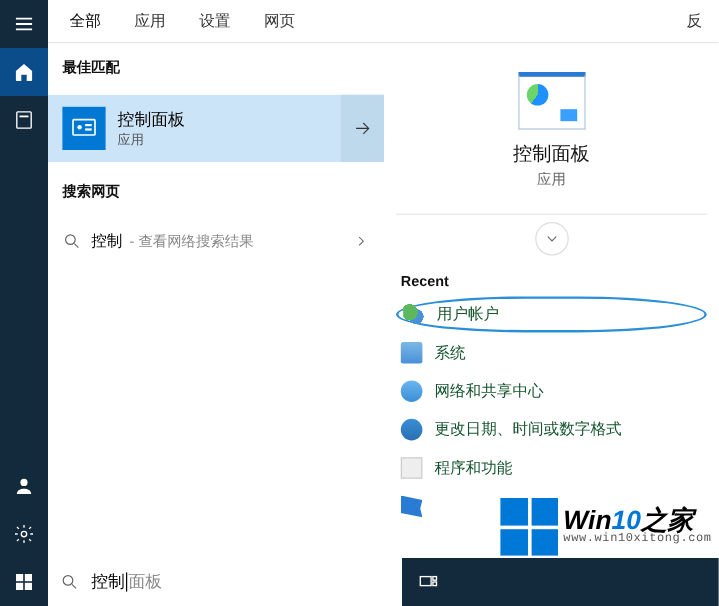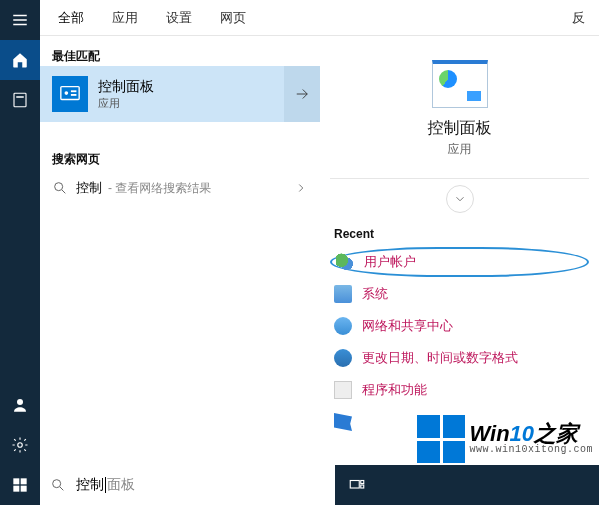--- a/index.html
+++ b/index.html
@@ -11,21 +11,21 @@
   .sidebar-item.active { background: #0a4d8a; }
   .sidebar-item svg { width: 18px; height: 18px; fill: #fff; }
   .main { position: absolute; left: 40px; top: 0; right: 0; bottom: 40px; display: flex; flex-direction: column; }
   .tabs { height: 36px; display: flex; align-items: center; gap: 0; border-bottom: 1px solid #e6e6e6; padding: 0 4px; font-size: 13px; }
   .tab { padding: 0 14px; height: 36px; display: flex; align-items: center; color: #333; cursor: default; }
   .tab.active { color: #000; font-weight: 500; }
   .tab-more { display: flex; align-items: center; gap: 4px; padding: 0 14px; color: #333; }
   .tab-right { margin-left: auto; padding-right: 10px; color: #333; }
   .content { flex: 1; display: flex; }
   .left-col { width: 280px; border-right: none; padding: 8px 0; }
-  .group-header { font-size: 12px; font-weight: bold; color: #111; padding: 4px 12px 1px; }
+  .group-header { font-size: 12px; font-weight: bold; color: #111; padding: 4px 12px 14px; }
   .best-match { background: #cce4f7; display: flex; align-items: center; padding: 10px 12px; position: relative; }
   .bm-icon { width: 36px; height: 36px; background: #0078d4; display: flex; align-items: center; justify-content: center; margin-right: 10px; }
   .bm-icon svg { width: 22px; height: 22px; fill: #fff; }
   .bm-text .title { font-size: 14px; color: #000; }
   .bm-text .sub { font-size: 11px; color: #555; }
   .bm-arrow { position: absolute; right: 0; top: 0; bottom: 0; width: 36px; display: flex; align-items: center; justify-content: center; background: #bed8ec; }
   .web-row { display: flex; align-items: center; padding: 10px 12px; font-size: 13px; color: #333; position: relative; }
   .web-row .query { color: #000; margin-right: 6px; }
   .web-row .hint { color: #888; font-size: 12px; }
   .web-row .chev { position: absolute; right: 12px; }
@@ -34,21 +34,21 @@
   .preview-icon { width: 56px; height: 48px; border: 1px solid #b0c7dc; border-top: 4px solid #2a7bd4; background: #fff; position: relative; margin-bottom: 10px; }
   .preview-icon::before { content: ""; position: absolute; left: 6px; top: 6px; width: 18px; height: 18px; background: conic-gradient(#1e90ff 0 60%, #6bd46b 60% 100%); border-radius: 50%; }
   .preview-icon::after { content: ""; position: absolute; right: 6px; bottom: 6px; width: 14px; height: 10px; background: #3aa0ff; }
   .preview-title { font-size: 16px; color: #111; }
   .preview-sub { font-size: 12px; color: #666; margin-top: 2px; }
   .divider { height: 1px; background: #e6e6e6; margin: 14px 0 0; }
   .open-row { display: flex; align-items: center; gap: 10px; padding: 12px 4px; font-size: 13px; color: #333; }
   .expand-chevron { width: 28px; height: 28px; border: 1px solid #ddd; border-radius: 50%; display: flex; align-items: center; justify-content: center; margin: 6px auto 0; }
   .recent-label { font-size: 12px; font-weight: bold; color: #111; padding: 14px 4px 6px; }
   .recent-list { display: flex; flex-direction: column; gap: 2px; }
-  .recent-item { display: flex; align-items: center; gap: 10px; padding: 6px 4px; font-size: 13px; color: #be185d; }
+  .recent-item { display: flex; align-items: center; gap: 10px; padding: 6px 4px; font-size: 13px; color: #14532d; }
   .recent-item .ri-icon { width: 18px; height: 18px; display: inline-block; }
   .circled { border: 2px solid #2a8fd6; border-radius: 50%/60%; padding: 4px 18px 4px 4px; }
   .ri-user { background: radial-gradient(circle at 30% 40%, #5cb85c 0 40%, transparent 41%), radial-gradient(circle at 60% 60%, #4a90d9 0 40%, transparent 41%); }
   .ri-system { background: linear-gradient(#7ab8e6,#4a90d9); border-radius: 2px; }
   .ri-power { background: radial-gradient(circle, #5cb85c 0 40%, transparent 41%), #eee; border-radius: 3px; }
   .ri-network { background: linear-gradient(#6bb5f0,#3a8fd6); border-radius: 50%; }
   .ri-date { background: linear-gradient(#3a8fd6,#2a6fb0); border-radius: 50%; }
   .ri-programs { background: #eee; border: 1px solid #ccc; }
   .ri-flag { background: #2a7bd4; clip-path: polygon(0 0,100% 20%,90% 60%,100% 100%,0 80%); }
   .taskbar { position: absolute; left: 0; right: 0; bottom: 0; height: 40px; background: #13293c; display: flex; align-items: center; }
@@ -143,21 +143,21 @@
           <div class="title">控制面板</div>
           <div class="sub">应用</div>
         </div>
         <div class="bm-arrow">
           <svg class="arrow-r" viewBox="0 0 24 24">
               <path d="M5 12h14M13 6l6 6-6 6"></path>
             </svg>
         </div>
       </div>
 
-      <div class="group-header" style="margin-top:25px">搜索网页</div>
+      <div class="group-header" style="margin-top:12px">搜索网页</div>
       <div class="web-row">
         <svg class="search" viewBox="0 0 24 24">
             <circle cx="10" cy="10" r="6"></circle>
             <path d="M20 20l-5-5"></path>
           </svg>
         <span style="width:8px"></span>
         <span class="query">控制</span>
         <span class="hint">- 查看网络搜索结果</span>
         <svg class="chev" viewBox="0 0 24 24">
             <path d="M9 6l6 6-6 6"></path>

